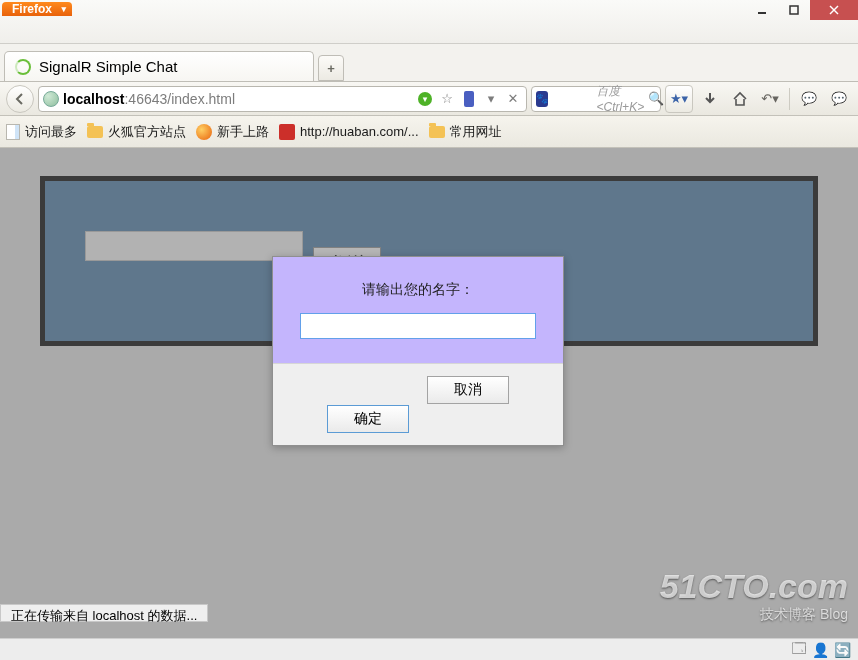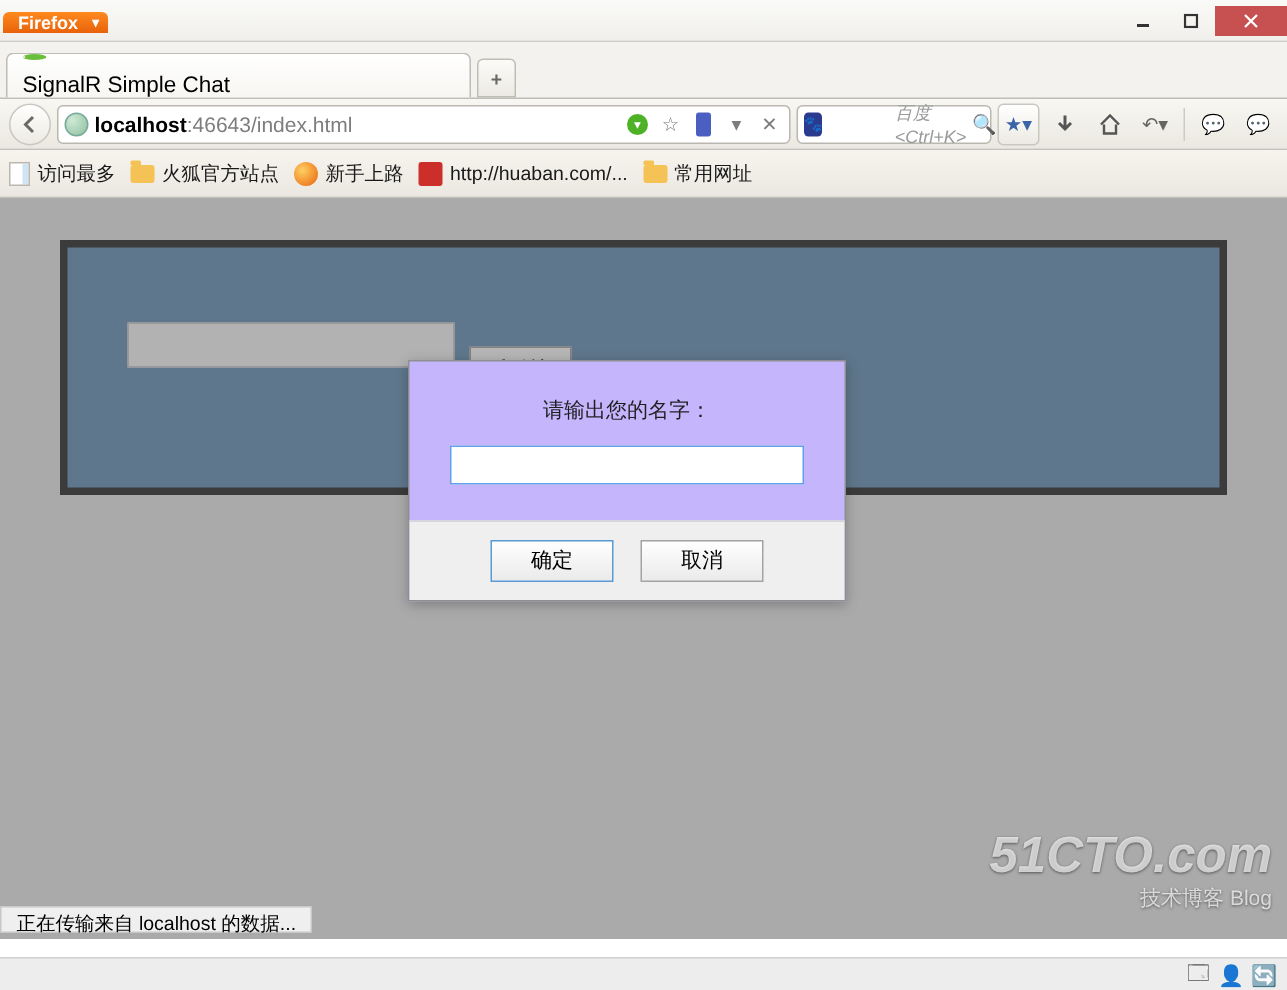--- a/index.html
+++ b/index.html
@@ -7,24 +7,24 @@
     margin: 0;
     font-family: "Microsoft YaHei", Tahoma, sans-serif;
     font-size: 13px;
     background: #fff;
     width: 858px;
     height: 660px;
     overflow: hidden;
     position: relative;
   }
   .titlebar {
-    height: 28px;
+    height: 44px;
     background: linear-gradient(#fafaf8, #f0efeb);
     display: flex;
-    align-items: center;
+    align-items: flex-start;
     border-bottom: 1px solid #cfcec9;
   }
   .ff-btn {
     margin: 2px 0 0 2px;
     padding: 0 20px 0 10px;
     background: linear-gradient(#ff8a1e, #e8620b);
     color: #fff;
     font-weight: bold;
     border-radius: 4px 4px 0 0;
     display: flex;
@@ -53,25 +53,24 @@
     border-bottom: 1px solid #bfbdb6;
   }
   .tab {
     height: 30px;
     min-width: 310px;
     background: linear-gradient(#ffffff, #f7f6f2);
     border: 1px solid #bfbdb6;
     border-bottom: none;
     border-radius: 5px 5px 0 0;
     display: flex;
-    align-items: flex-start;
+    align-items: center;
     padding: 0 10px;
     gap: 8px;
     cursor: pointer;
-    flex-direction: column;
   }
   .tab-icon {
     width: 16px; height: 16px; border: 2px solid #6abf3a;
     border-radius: 50%; border-left-color: #cde9bd;
   }
   .newtab {
     height: 26px; width: 26px;
     background: linear-gradient(#fcfbf8,#eceae3);
     border: 1px solid #bfbdb6;
     border-radius: 4px 4px 0 0;
@@ -200,21 +199,21 @@
     border-top: 1px solid #d6d6d6;
     padding: 12px;
     display: flex; justify-content: center; gap: 18px;
   }
   .mbtn {
     width: 82px; height: 28px;
     background: linear-gradient(#fff,#eaeaea);
     border: 1px solid #a3a3a3; font-size: 14px;
     cursor: pointer;
   }
-  .mbtn.primary { border: 1px solid #5b9bd5; }
+  .mbtn.primary { border: 1px solid #5b9bd5; margin-top: 29px; }
 
   .statusbar {
     position: absolute;
     bottom: 38px; left: 0;
     height: 18px;
     background: #efefef;
     border: 1px solid #c8c8c8;
     padding: 2px 10px;
     font-size: 13px;
   }

